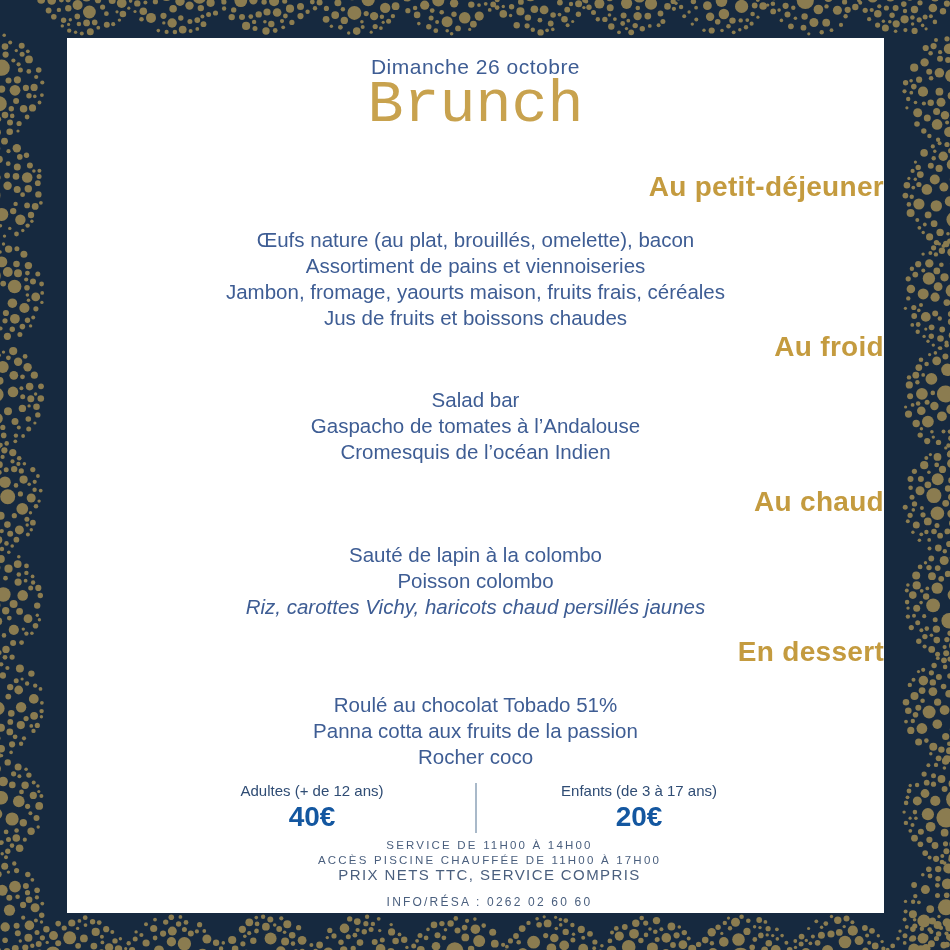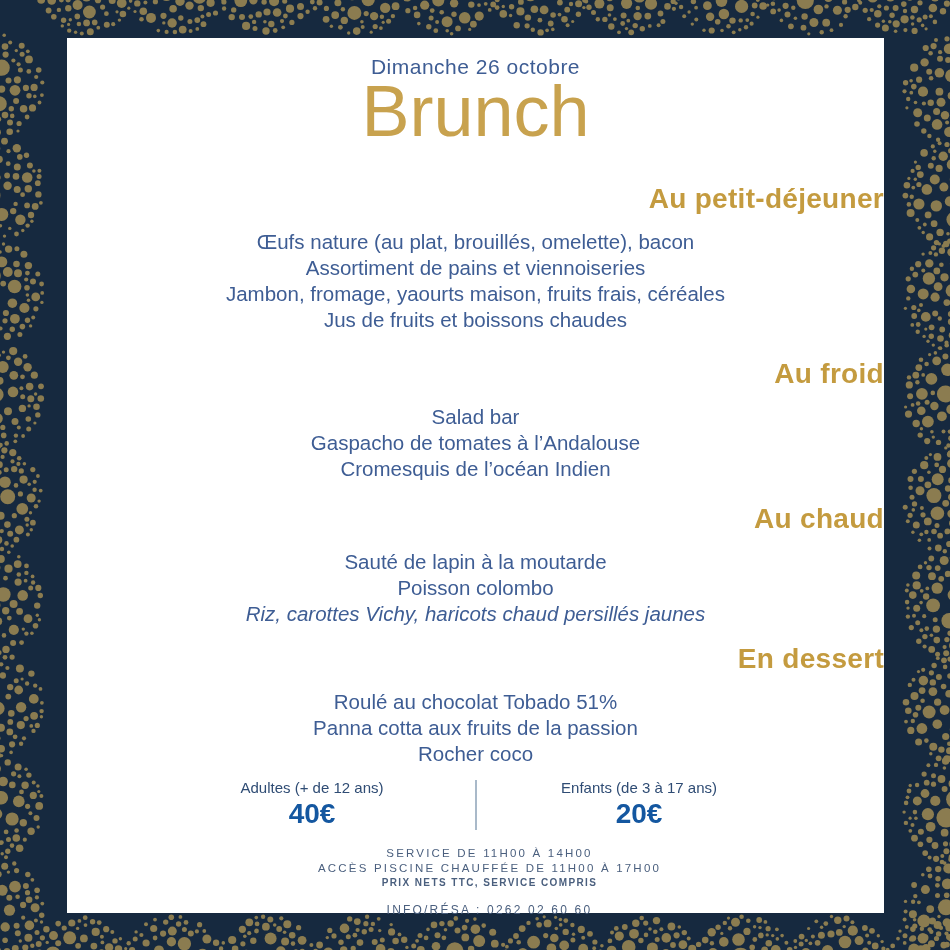--- a/index.html
+++ b/index.html
@@ -24,49 +24,49 @@
   .date {
     margin-top: 17px;
     font-size: 21px;
     font-weight: 500;
     letter-spacing: 0.5px;
     color: var(--body-blue, #3e5d94);
   }
   .title {
     margin: 0;
     margin-top: -4px;
-    font-family: Liberation Sans, sans-serif;
+    font-family: Liberation Mono, monospace;
     font-weight: 500;
-    font-size: 72px;
+    font-size: 60px;
     line-height: 1.0;
     color: var(--title-gold, #c8a24e);
   }
   .heading {
     margin: 0;
     font-size: 28px;
     font-weight: 700;
     letter-spacing: 0.3px;
     color: var(--heading-gold, #c49b3f);
     text-align: right;
   }
   .sec-1 .heading { margin-top: 36px; }
-  .sec-2 .heading { margin-top: 25px; }
+  .sec-2 .heading { }
   .sec-3 .heading { margin-top: 21px; }
   .sec-4 .heading { margin-top: 16px; }
-  .items { margin-top: 14px; }
+  .items { margin-top: 24px; }
   .item {
     margin: 0;
     font-size: 20.5px;
     line-height: 26px;
     font-weight: 500;
     color: var(--body-blue, #3e5d94);
   }
   .item.italic { font-style: italic; }
   .pricing {
-    margin: 12px auto 16px auto;
+    margin: 12px auto 5px auto;
     width: 640px;
     display: flex;
     align-items: flex-start;
     justify-content: center;
   }
   .price-block { flex: 1 1 0; }
   .price-label {
     font-size: 15px;
     font-weight: 500;
     color: var(--label-blue, #2f4c74);
@@ -86,23 +86,23 @@
   }
   .footer { margin-top: 0; padding-left: 28px; }
   .footer-line {
     font-size: 11.5px;
     line-height: 15px;
     font-weight: 500;
     letter-spacing: 2.2px;
     color: var(--footer-blue, #4a5f7e);
   }
   .footer-note {
-    font-size: 10px;
+    font-size: 15px;
     line-height: 13px;
-    font-weight: 700;
+    font-weight: 400;
     letter-spacing: 1.4px;
     color: var(--footer-blue, #4a5f7e);
   }
   .footer-contact {
     margin-top: 14px;
     font-size: 12px;
     font-weight: 500;
     letter-spacing: 2.2px;
     color: var(--footer-blue, #4a5f7e);
   }
@@ -3610,21 +3610,21 @@
     <div class="items">
       <p class="item">Salad bar</p>
       <p class="item">Gaspacho de tomates à l’Andalouse</p>
       <p class="item">Cromesquis de l’océan Indien</p>
     </div>
   </section>
 
   <section class="sec-3">
     <h2 class="heading">Au chaud</h2>
     <div class="items">
-      <p class="item">Sauté de lapin à la moutarde</p>
+      <p class="item">Sauté de lapin à la colombo</p>
       <p class="item">Poisson colombo</p>
       <p class="item italic">Riz, carottes Vichy, haricots chaud persillés jaunes</p>
     </div>
   </section>
 
   <section class="sec-4">
     <h2 class="heading">En dessert</h2>
     <div class="items">
       <p class="item">Roulé au chocolat Tobado 51%</p>
       <p class="item">Panna cotta aux fruits de la passion</p>

